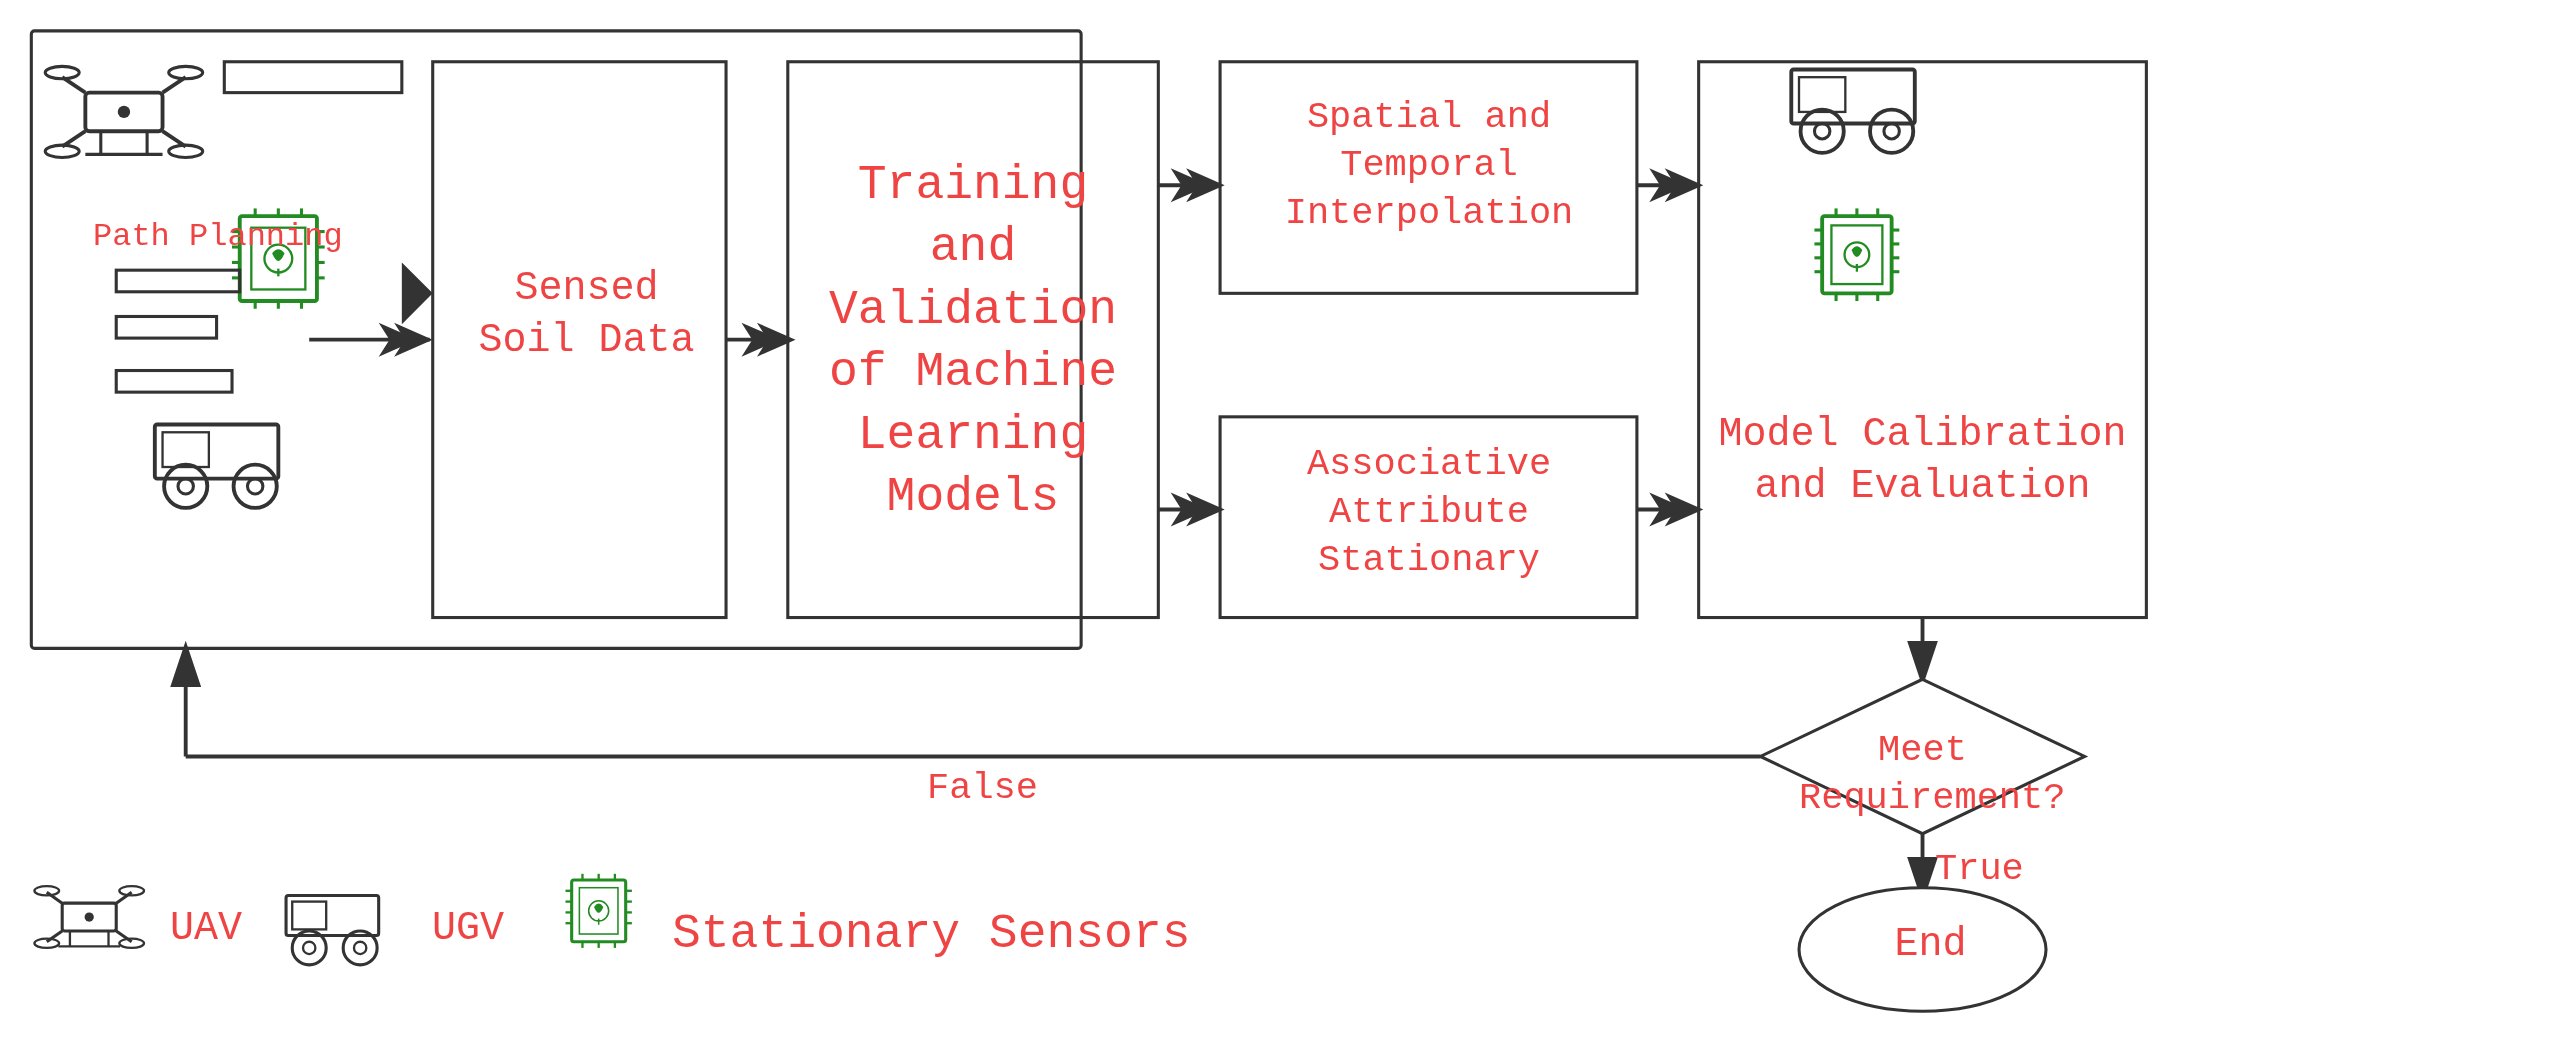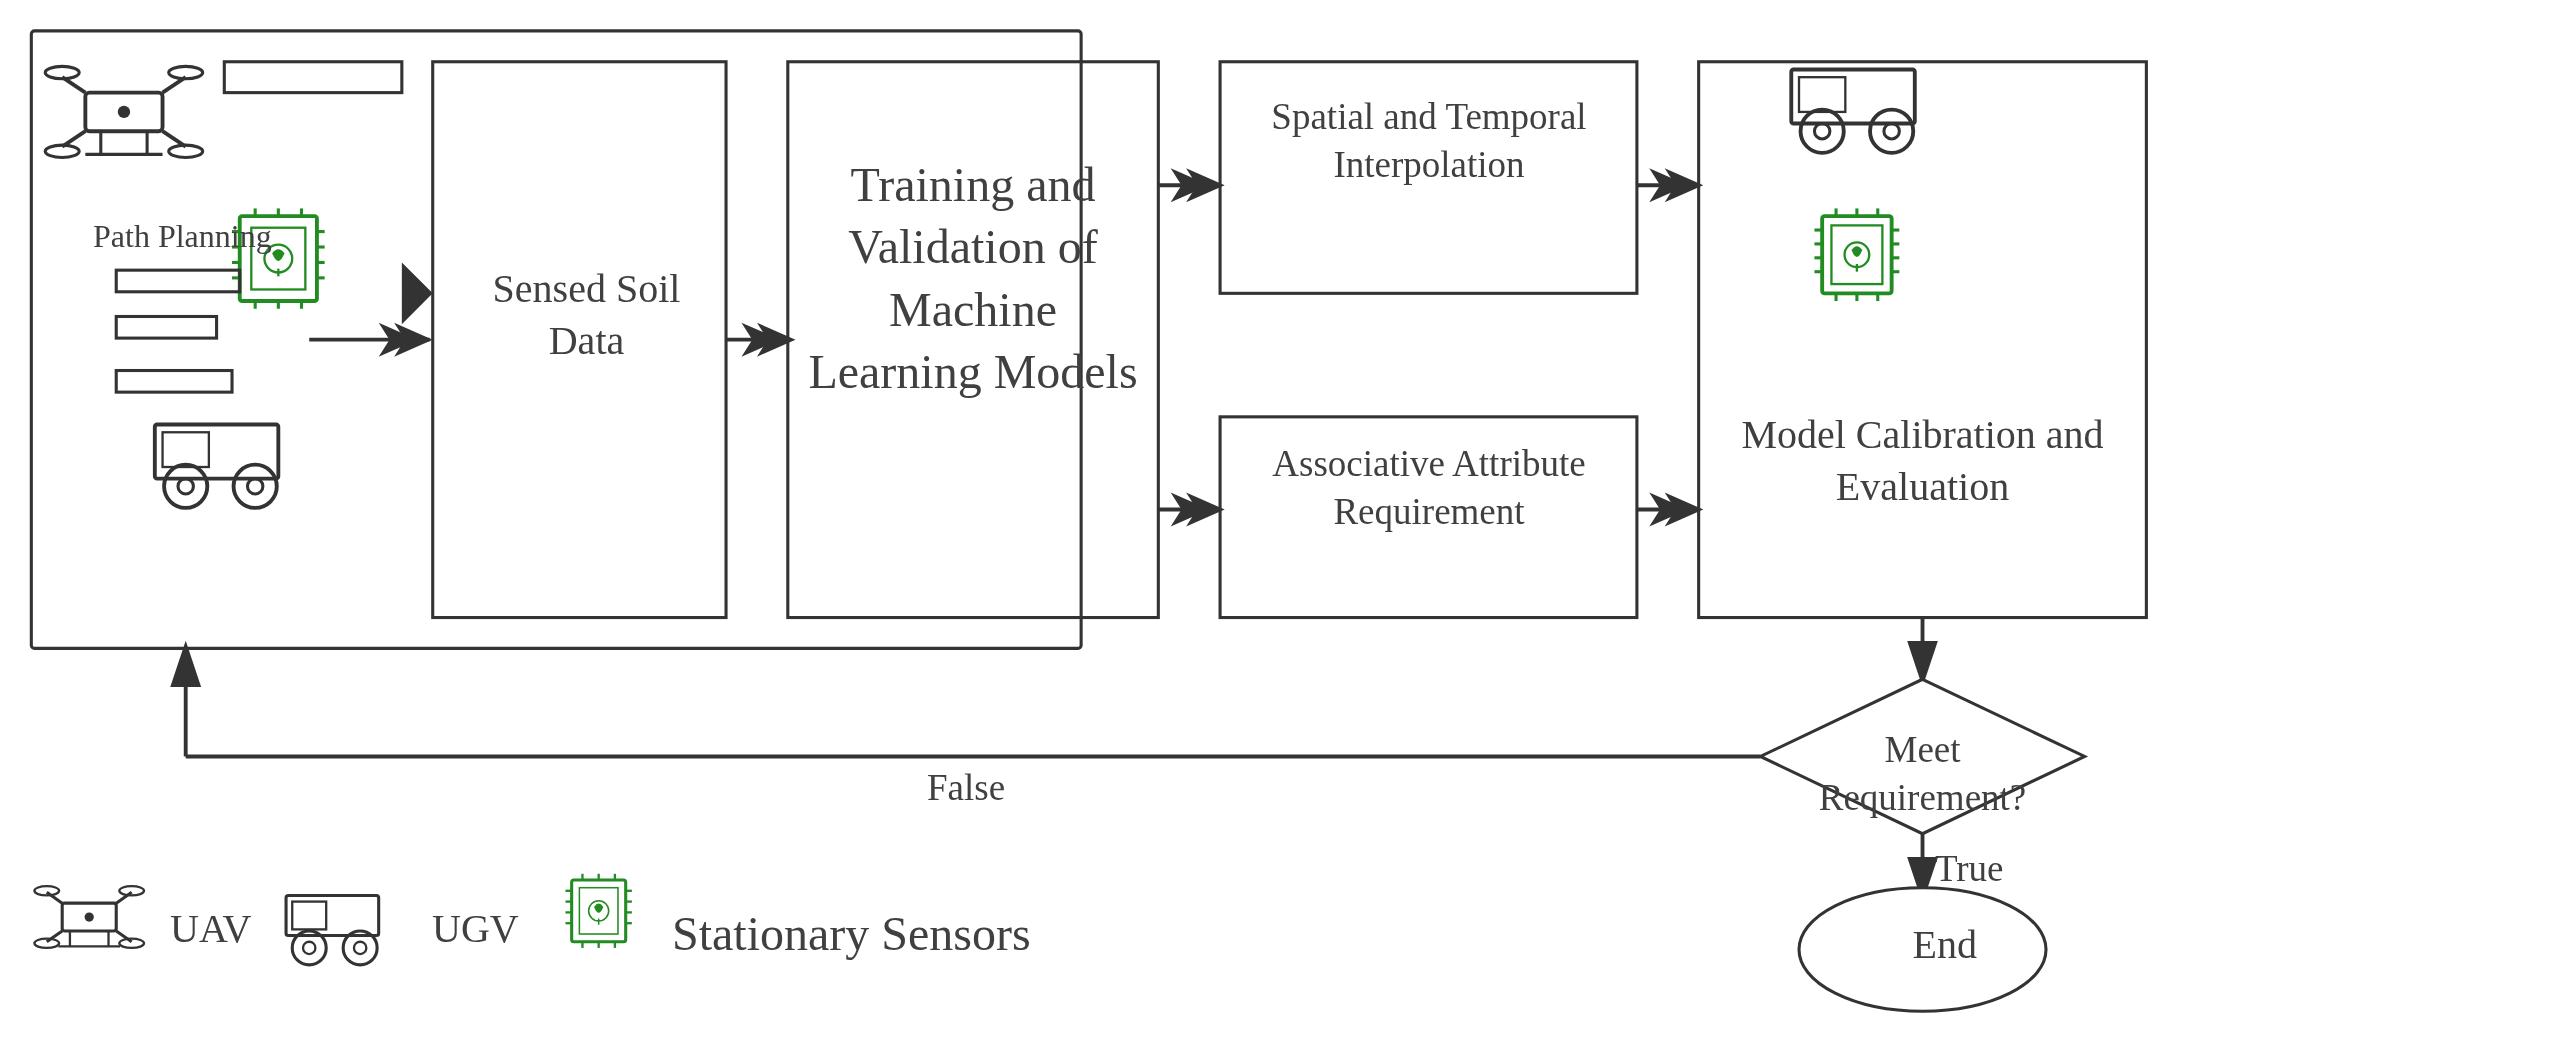--- a/index.html
+++ b/index.html
@@ -22,23 +22,23 @@
     .diagram-svg {
       position: absolute;
       top: 0; left: 0;
       width: 2576px;
       height: 1039px;
     }
 
     
     .label {
       position: absolute;
-      font-family: Liberation Serif, serif;
+      font-family: Liberation Mono, monospace;
       font-size: 37px;
-      color: #404040;
+      color: #ef4444;
       text-align: center;
       line-height: 1.3;
     }
   </style>
 </head>
 <body>
 
 <div class="diagram-container">
 
   <svg class="diagram-svg" viewBox="0 0 3336 1346" xmlns="http://www.w3.org/2000/svg">
@@ -274,34 +274,34 @@
 Machine
 Learning
 Models</div>
 
   <div class="label" style="left:1228px; top:93px; text-align:center; font-size:37px; width:402px;">Spatial and
 Temporal
 Interpolation</div>
 
   <div class="label" style="left:1228px; top:440px; text-align:center; font-size:37px; width:402px;">Associative
 Attribute
-Requirement</div>
+Stationary</div>
 
   <div class="label" style="left:1714px; top:409px; text-align:center; font-size:40px; width:417px;">Model
 Calibration
 and
 Evaluation</div>
 
   <div class="label" style="left:1799px; top:726px; text-align:center; font-size:37px; width:247px;">Meet Requirement?</div>
 
   <div class="label" style="left:927px; top:764px; font-size:37px;">False</div>
 
   <div class="label" style="left:1935px; top:845px; font-size:37px;">True</div>
 
-  <div class="label" style="left:1884px; top:919px; font-size:40px; width:93px; text-align:right;">End</div>
+  <div class="label" style="left:1884px; top:919px; font-size:40px; width:93px; text-align:center;">End</div>
 
   <div class="label" style="left:170px; top:903px; font-size:40px;">UAV</div>
 
   <div class="label" style="left:432px; top:903px; font-size:40px;">UGV</div>
 
   <div class="label" style="left:672px; top:903px; font-size:48px;">Stationary Sensors</div>
 
 </div>
 
 

